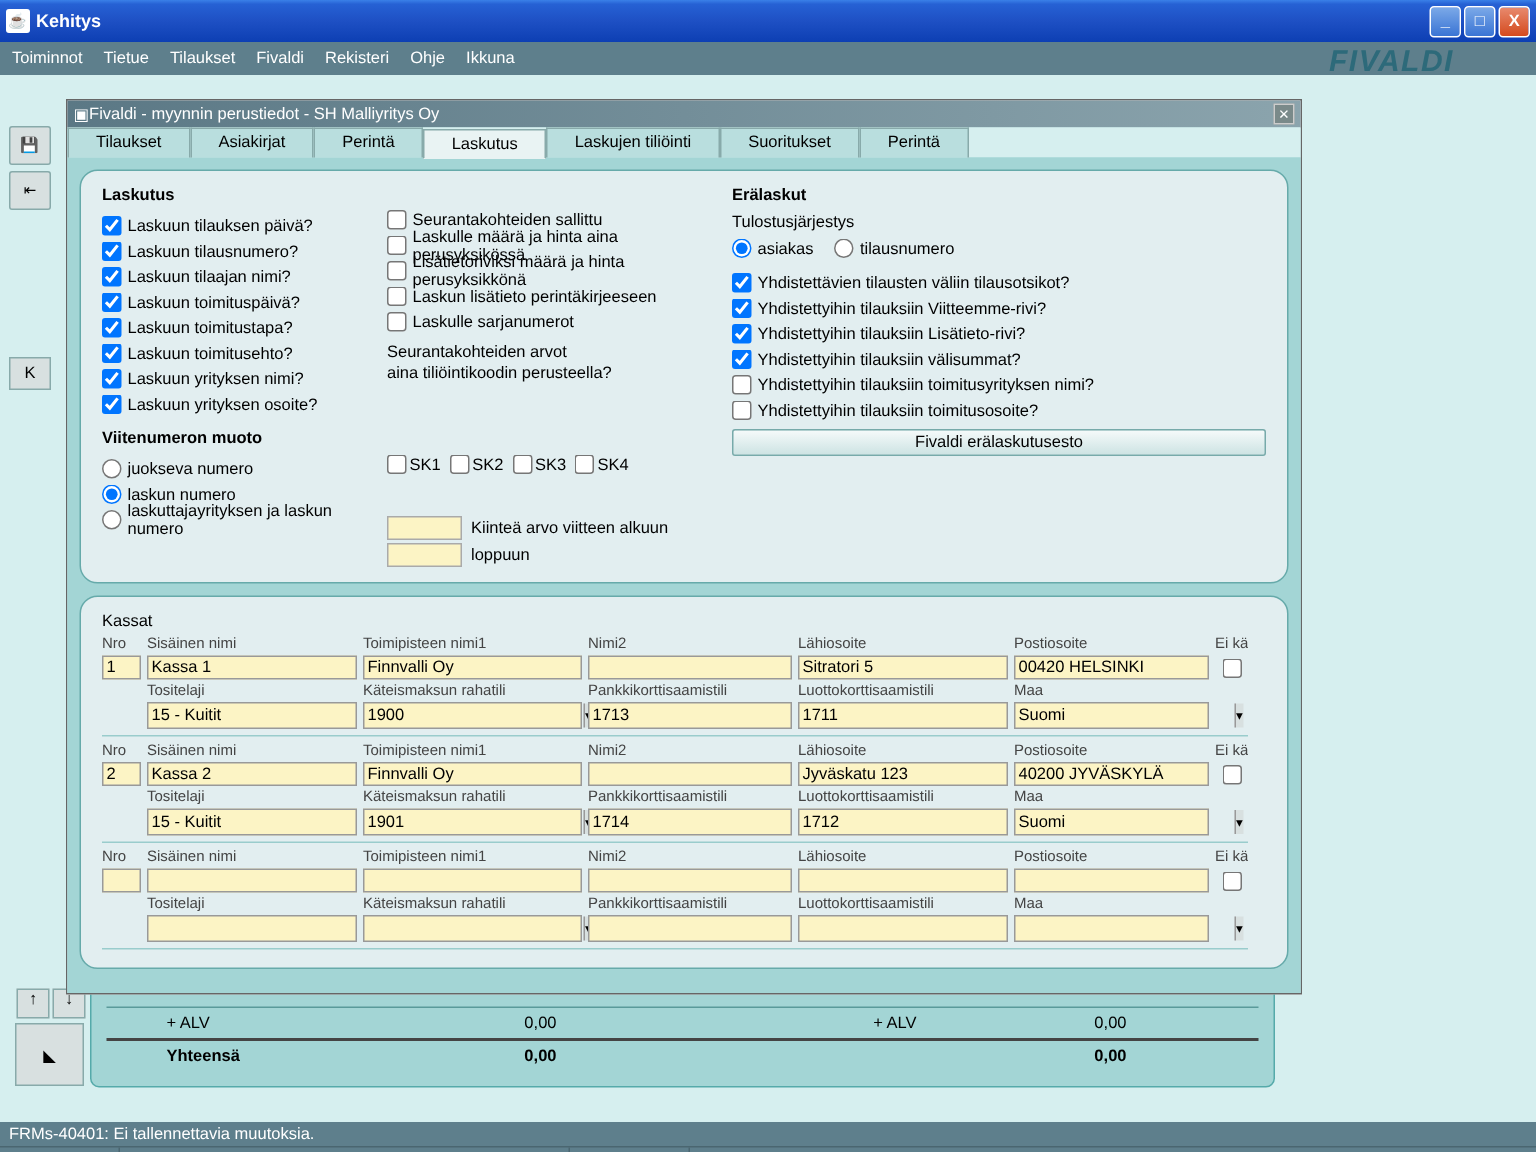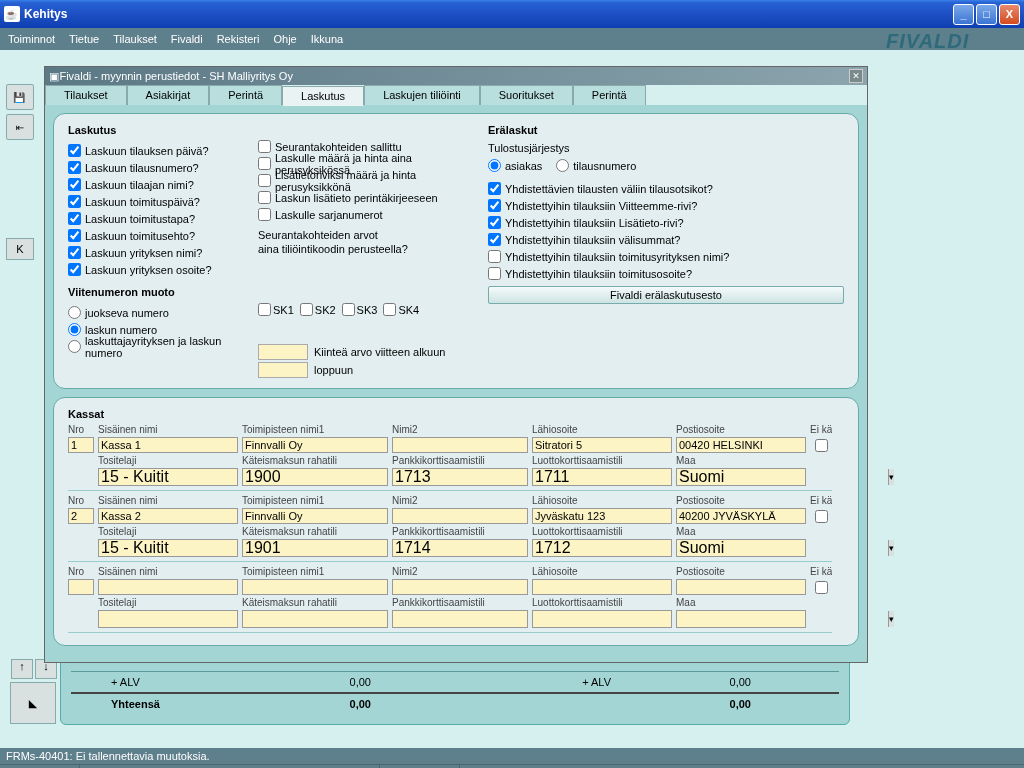--- a/index.html
+++ b/index.html
@@ -70,27 +70,27 @@
 .sk-row label { display:flex; align-items:center; margin-right:4px;}
 .sk-row input { margin-right:2px;}
 
 .viite-section { margin-top:8px; }
 .radio-row { display:flex; align-items:center; height:17px; }
 .radio-row input { margin-right:4px; }
 
 .btn-nollaa { background: linear-gradient(to bottom,#f5fafa,#cde3e3); border:1px solid #7aa; padding:2px 10px; border-radius:2px; margin-top:4px; }
 
 
-.kassa-head { font-weight:bold; margin-bottom:4px; }
+.kassa-head { font-weight:normal; margin-bottom:4px; }
 .kassa-grid { display:grid; grid-template-columns: 26px 140px 146px 136px 140px 130px 22px; gap:2px 4px; align-items:center;}
 .kassa-grid .hdr { font-size:10px; color:#444; white-space:nowrap; overflow:hidden;}
 .kassa-grid input[type=text] { height:16px; border:1px solid #999; background:#fcf4c5; padding:0 2px; width:100%; font-size:11px;}
 .kassa-grid select, .combo { height:18px; border:1px solid #999; background:#fcf4c5; width:100%; font-size:11px;}
 .combo { display:flex; }
-.combo input { flex:1; border:none; background:transparent; height:16px; padding:0 2px; font-size:16px;}
+.combo input { flex:1; border:none; background:transparent; height:16px; padding:0 2px; font-size:11px;}
 .combo .dd { width:16px; background:#d8e0e0; border-left:1px solid #999; text-align:center; font-size:9px; line-height:16px;}
 .kassa-sep { grid-column: 1 / -1; height:1px; background:#9cc; margin:2px 0;}
 input[type=checkbox].eikayt { margin:auto; }
 
 
 .statusbar { position:absolute; bottom:0; left:0; right:0; height:20px; background:#5e7f8c; color:#fff; font-size:11px; }
 .statusbar .msg { padding:2px 6px; border-bottom:1px solid #4a6670;}
 .statusbar .cells { display:flex;text-align:center; }
 .statusbar .cell { padding:2px 6px; border-right:1px solid #4a6670; min-width:80px;}
 .statusbar .cell.wide { width:300px; }

